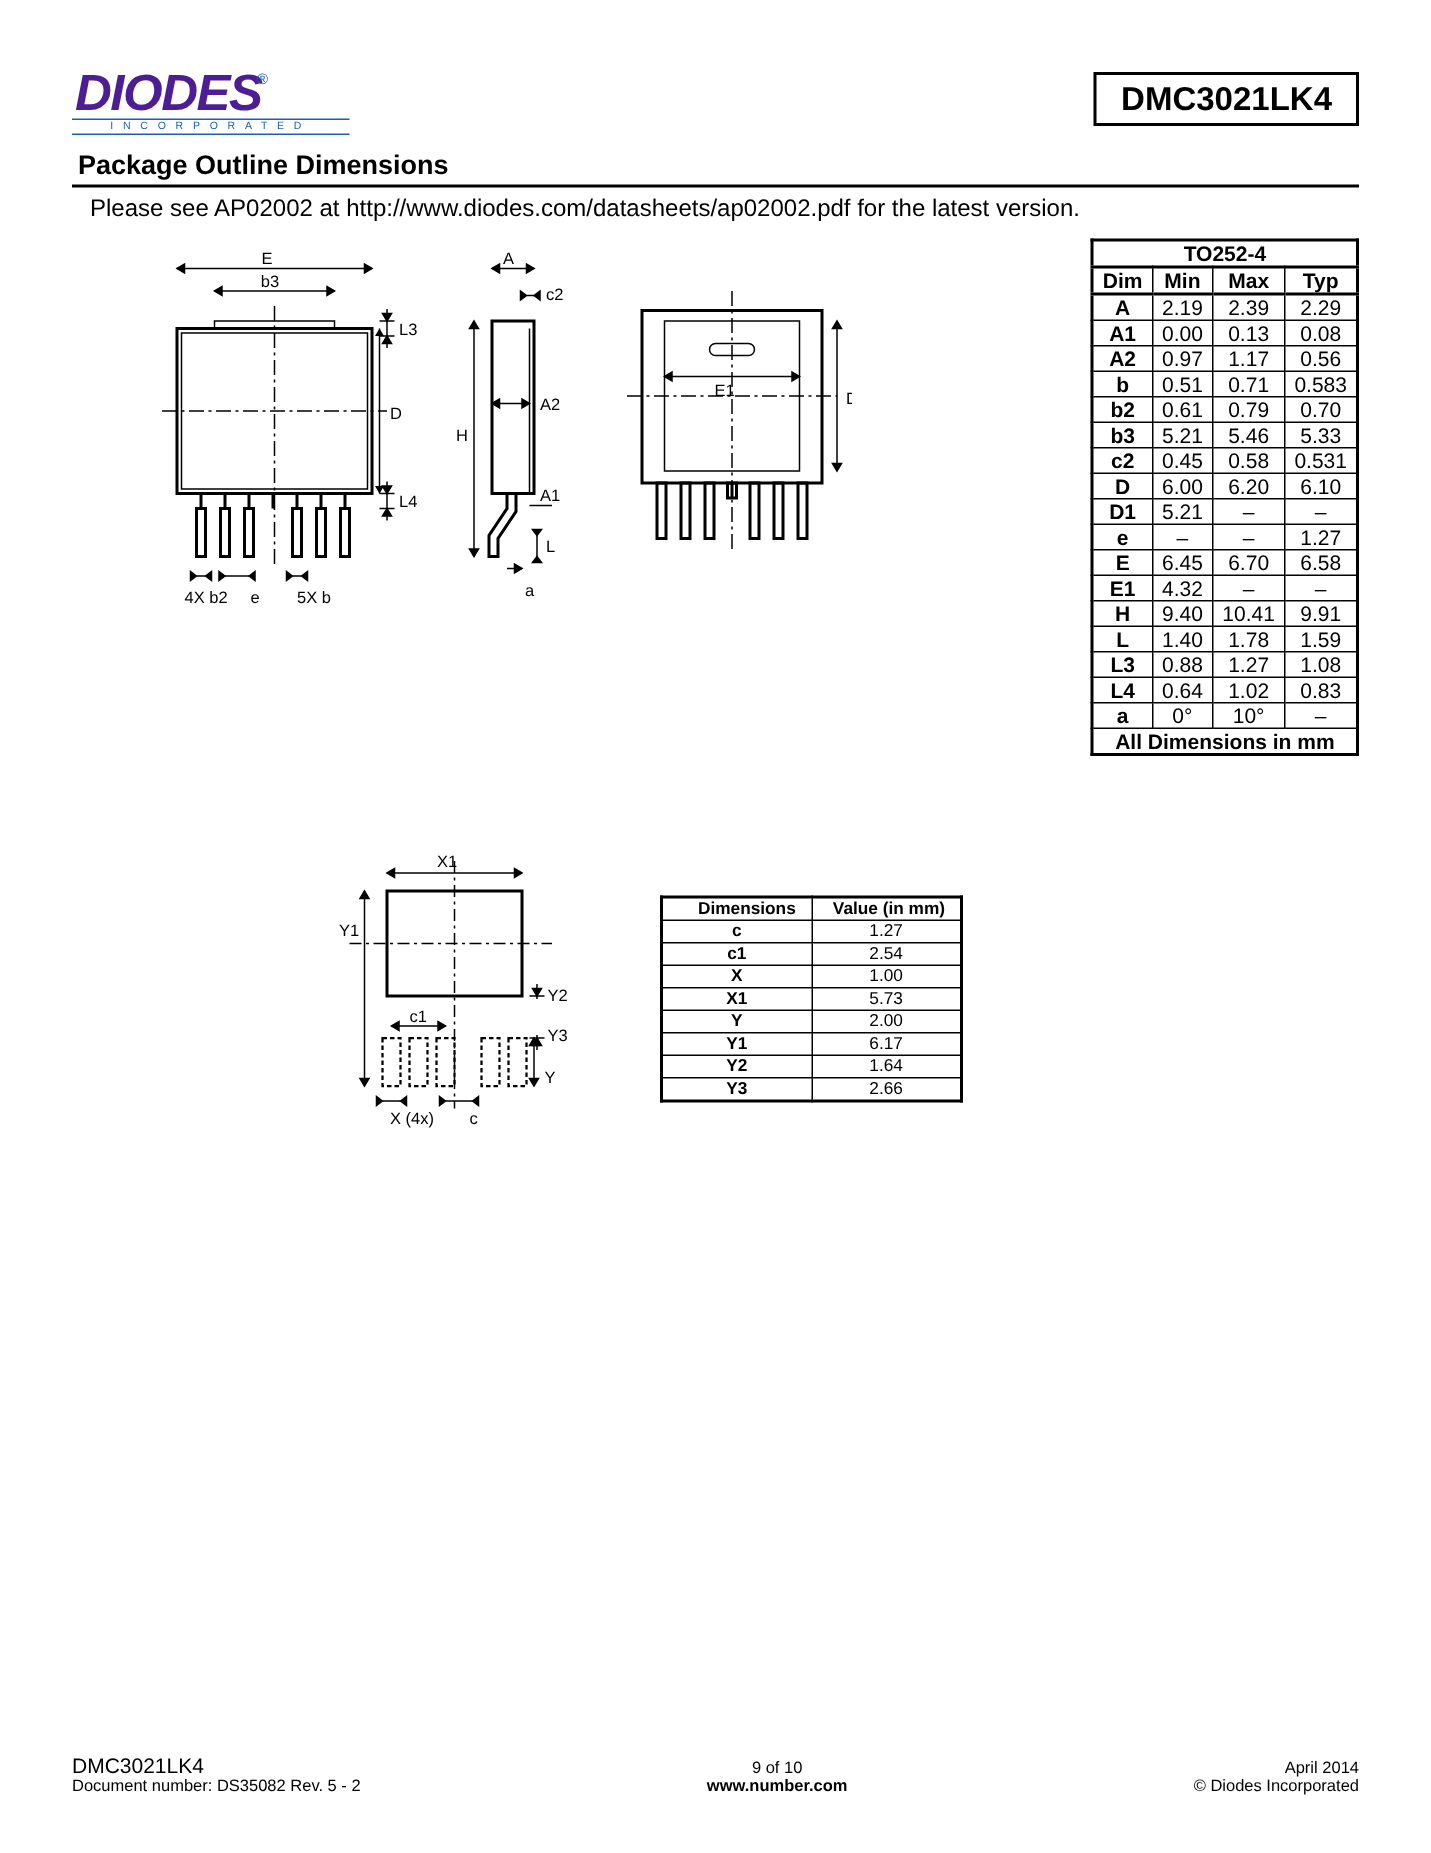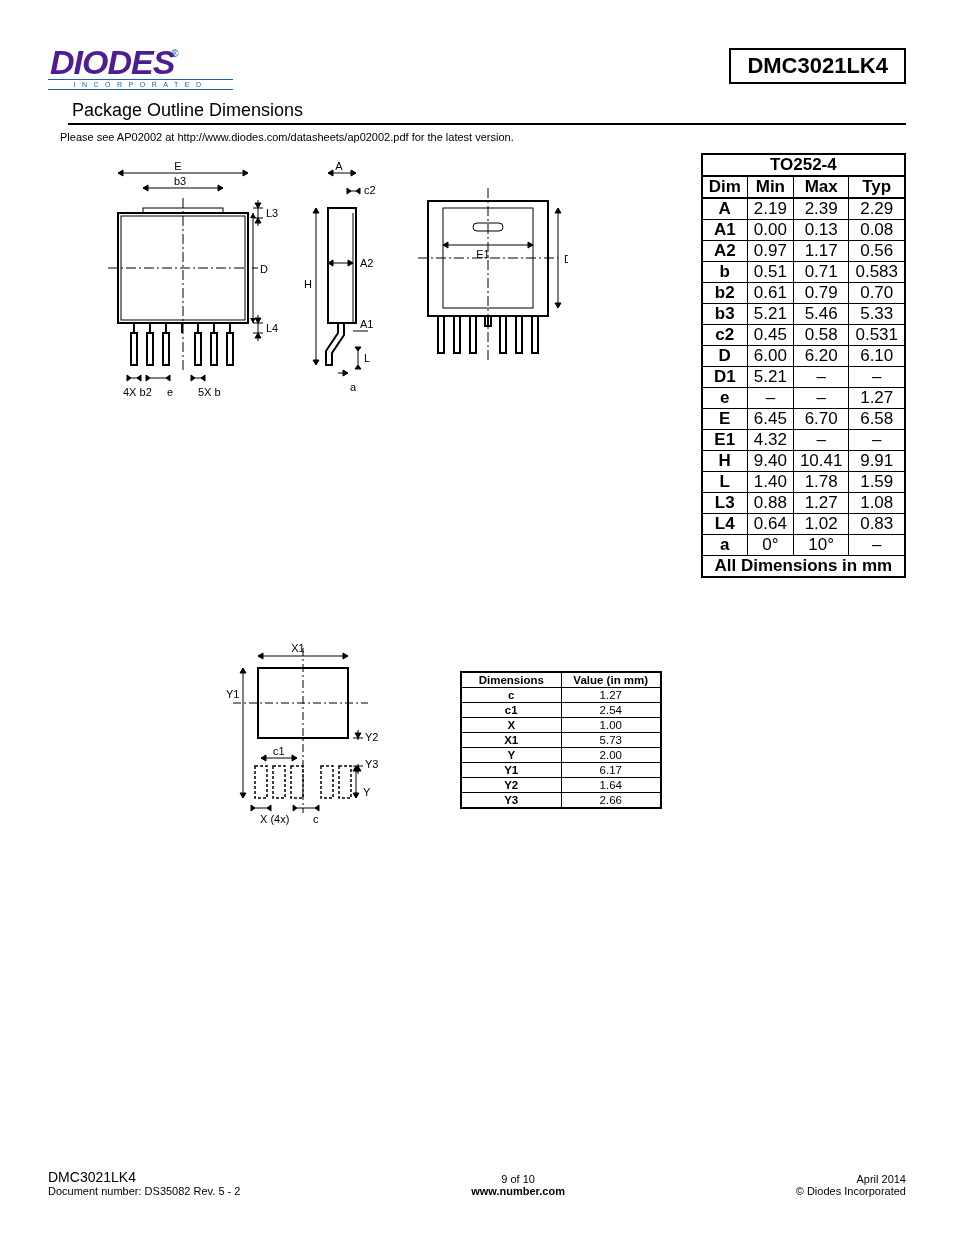--- a/index.html
+++ b/index.html
@@ -49,43 +49,42 @@
     margin-left: -3px;
   }
   .part-box {
     border: 2px solid #000;
     padding: 3px 16px;
     font-size: 22px;
     font-weight: bold;
   }
   .sec-title {
     font-size: 18px;
-    font-weight: normal;
+    font-weight: bold;
     border-bottom: 2px solid #000;
     padding: 2px 4px;
     margin-top: 2px;
-    margin-left: 20px;
   }
   .note {
-    font-size: 11px;
+    font-size: 16px;
     padding: 6px 12px;
   }
   .content-row {
     display: flex;
     align-items: flex-start;
     padding: 4px 0 0 40px;
   }
   .drawing-block { flex: 1; }
   svg.pkg { display: block; }
 
   
   .dim-table {
     border: 2px solid #000;
     border-collapse: collapse;
-    font-size: 17px;
+    font-size: 14px;
     margin-left: 30px;
   }
   .dim-table th, .dim-table td {
     border: 1px solid #000;
     padding: 0 6px;
     text-align: center;
     height: 17px;
     white-space: nowrap;
   }
   .dim-table td.dim { font-weight: bold; }
@@ -95,35 +94,35 @@
     border-bottom: 2px solid #000 !important;
   }
   .dim-head { font-weight: bold; border-bottom: 2px solid #000 !important; margin-left: 16px;}
   .dim-foot { font-weight: bold; }
 
   
   .pad-row {
     display: flex;
     align-items: center;
     padding: 0 0 0 150px;
-    gap: 72px;
+    gap: 52px;
     margin-top: 10px;
   }
   .pad-table {
     border: 2px solid #000;
     border-collapse: collapse;
     font-size: 11.5px;
   }
   .pad-table th, .pad-table td {
     border: 1px solid #000;
     padding: 1px 10px;
     text-align: center;
     min-width: 100px;
   }
-  .pad-table th { font-weight: bold; }
+  .pad-table th { font-weight: bold; text-align: right; }
   .pad-table td.dim { font-weight: bold; }
 
   
   .footer {
     position: absolute;
     bottom: 38px;
     left: 48px;
     right: 48px;
     display: flex;
     justify-content: space-between;

